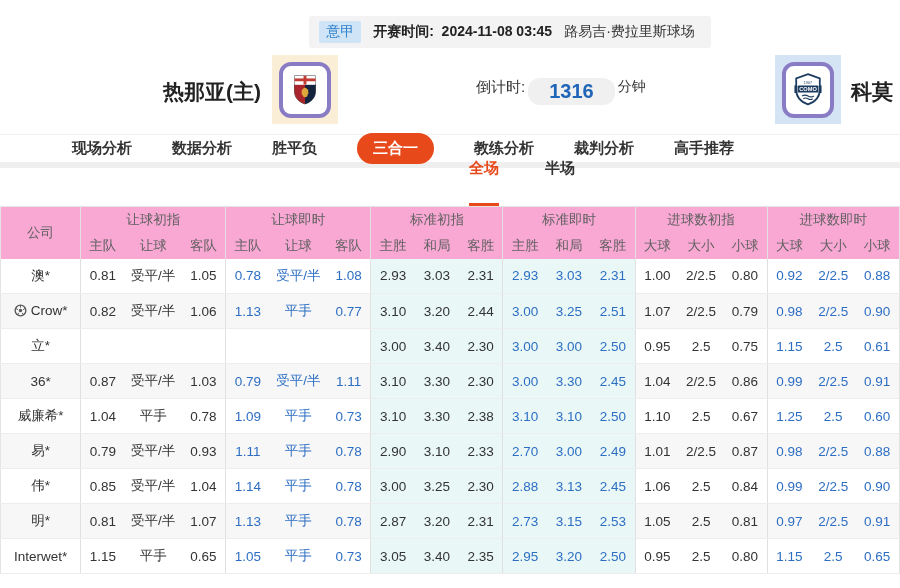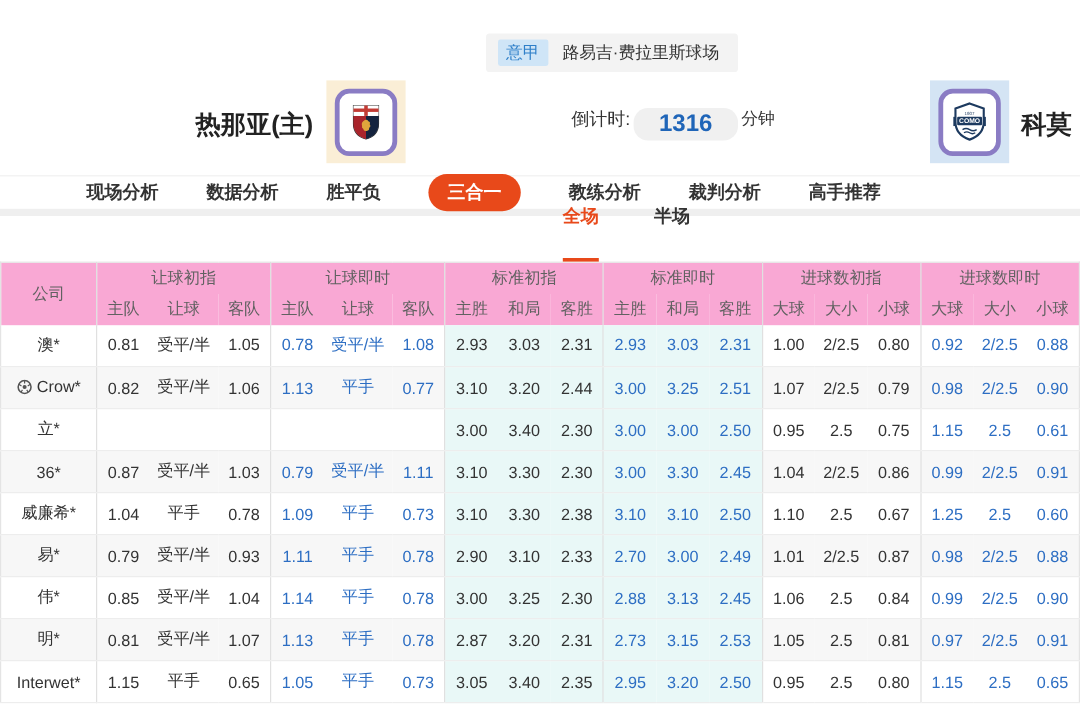--- a/index.html
+++ b/index.html
@@ -1,20 +1,20 @@
 <!DOCTYPE html>
 <html><head>
 <meta charset="utf-8">
 <style>
   * { margin:0; padding:0; box-sizing:border-box; }
   html,body { width:900px; background:#fff; font-family:"Liberation Sans","DejaVu Sans",sans-serif; color:#333; }
   body { height:588px; overflow:hidden; }
 
   
-  .topbar-wrap { padding-top:28px; text-align:center; }
+  .topbar-wrap { padding-top:16px; text-align:center; }
   .topbar { display:inline-flex; align-items:center; gap:12px; background:#f3f3f3; border-radius:3px;
             padding:5px 16px 5px 10px; font-size:14px; transform:translateX(60px); }
   .league-badge { background:#cfe5f7; color:#2e7fc9; padding:2px 7px; border-radius:2px; font-size:14px; }
   .kickoff { font-weight:bold; color:#222; }
   .venue { color:#333; }
 
   
   .match { position:relative; height:86px;margin-left:36px; }
   .team-name { position:absolute; top:30px; font-size:21px; font-weight:bold; color:#222; white-space:nowrap; }
   .home-name { left:0; width:225px; text-align:right; }
@@ -57,20 +57,24 @@
   td.co { border-left:none; }
   tbody td.company { border-right:1px solid #e0e0e0; cursor:pointer; }
   .ball { display:inline-block; vertical-align:-2px; margin-right:4px; }
 </style>
 </head>
 <body>
 
 <div class="topbar-wrap">
   <div class="topbar">
     <span class="league-badge">意甲</span>
+    <span class="kickoff">
+      <span>开赛时间:</span>&nbsp;
+      <span>2024-11-08 03:45</span>
+    </span>
     <span class="venue">路易吉·费拉里斯球场</span>
   </div>
 </div>
 
 <div class="match">
   <div class="team-name home-name">热那亚(主)</div>
 
   <div class="logo-box home-logo-box">
     <div class="logo-inner">
       <svg width="26" height="32" viewBox="0 0 20 26">

